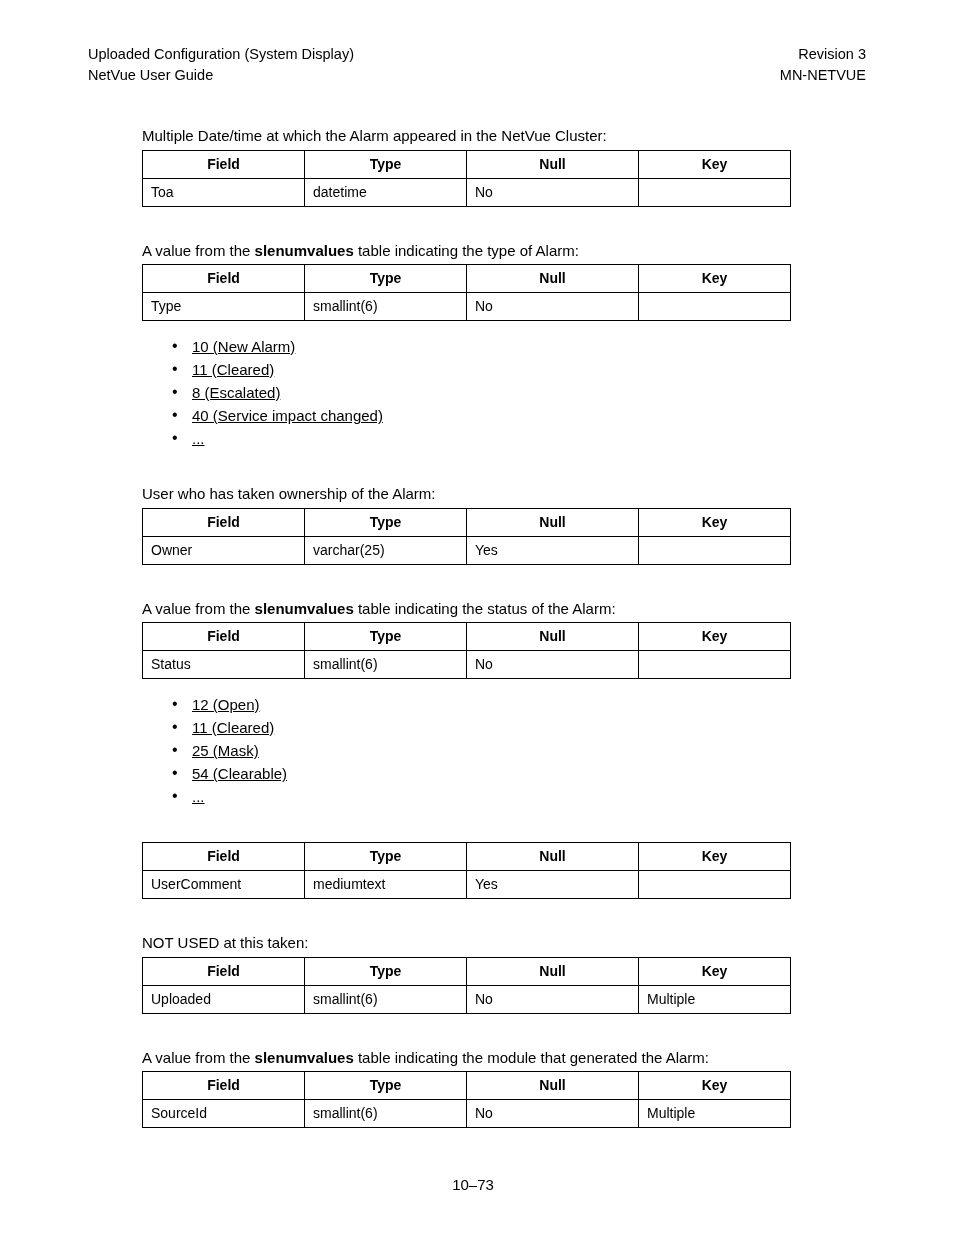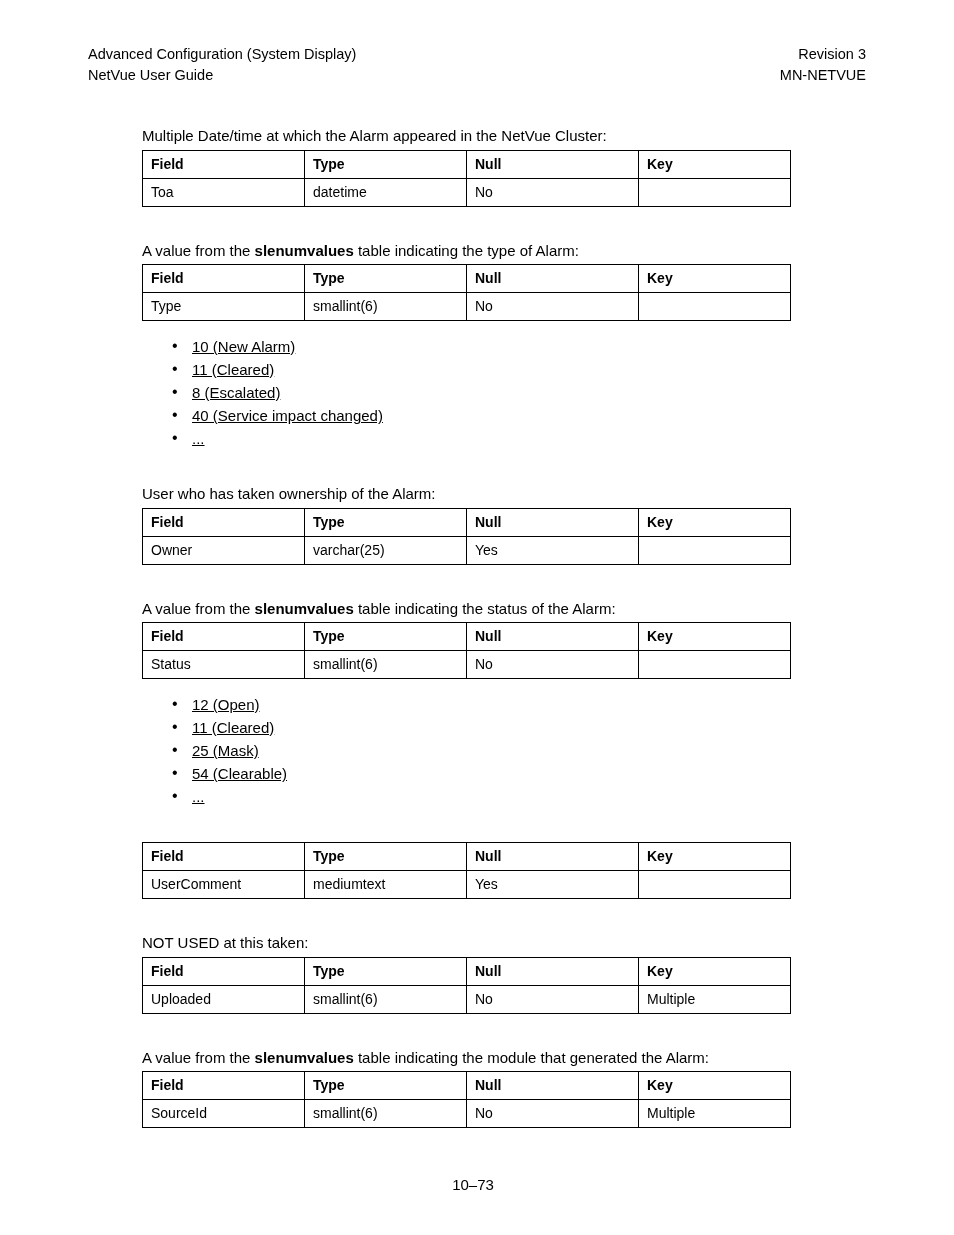--- a/index.html
+++ b/index.html
@@ -38,21 +38,21 @@
   }
   table.field-table th,
   table.field-table td {
     border: 1px solid #000;
     padding: 5px 8px 6px 8px;
     font-size: 14px;
     vertical-align: middle;
   }
   table.field-table th {
     font-weight: bold;
-    text-align: left;
+    text-align: center;
   }
   table.field-table td { text-align: left; }
   .col-field { width: 145px; }
   .col-type  { width: 145px; }
   .col-null  { width: 155px; }
   .col-key   { width: 135px; }
   ul.enum {
     margin: 14px 0 0 0;
     padding-left: 30px;
     list-style: none;
@@ -80,21 +80,21 @@
     font-size: 15px;
   }
 </style>
 </head>
 <body>
 
 <div class="page">
 
   <div class="header">
     <div class="left">
-      <div>Advanced Configuration (System Display)</div>
+      <div>Uploaded Configuration (System Display)</div>
       <div>NetVue User Guide</div>
     </div>
     <div class="right">
       <div>Revision 3</div>
       <div>MN-NETVUE</div>
     </div>
   </div>
 
   <div class="content" id="content-area">
       <div class="block">

